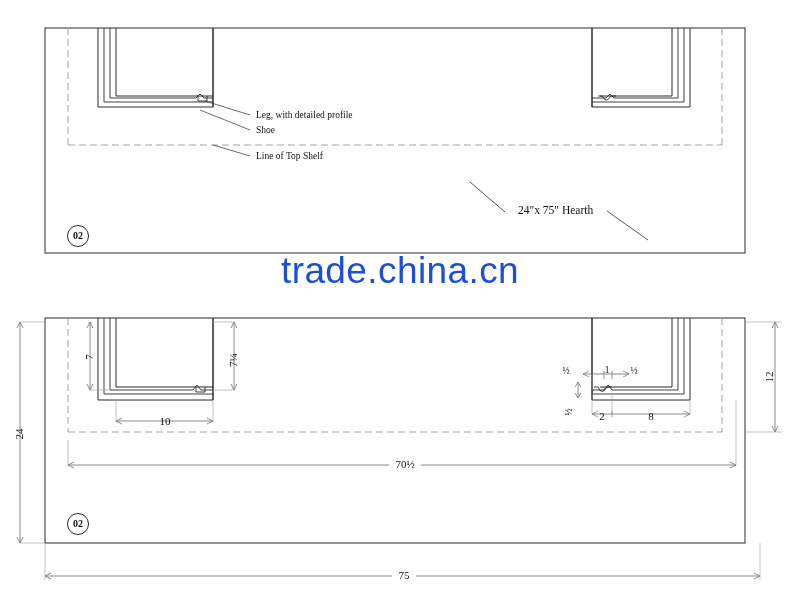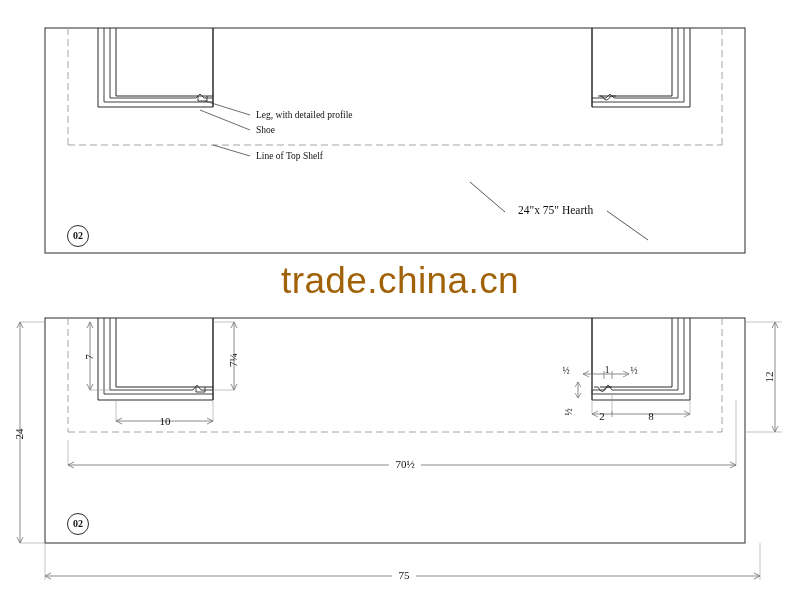--- a/index.html
+++ b/index.html
@@ -18,26 +18,26 @@
     dominant-baseline:middle;
   }
   .txt-anno{font-size:9.5px;}
   .txt-dim{font-size:11px;}
   .txt-dim-sm{font-size:9.5px;}
   .txt-mark{font-size:10px;font-weight:bold;}
   .txt-hearth{font-size:11.5px;}
 
   .wm{
     position:absolute;
-    left:0;top:260px;width:800px;
+    left:0;top:250px;width:800px;
     text-align:center;
     font-family:"Liberation Sans",sans-serif;
     font-size:37px;
     letter-spacing:0.4px;
-    color:#a16207;
+    color:#1d4ed8;
     user-select:none;
     white-space:nowrap;
   }
 </style>
 </head>
 <body>
 
 <div id="stage">
 
   <svg id="cad" viewBox="0 0 800 602">

